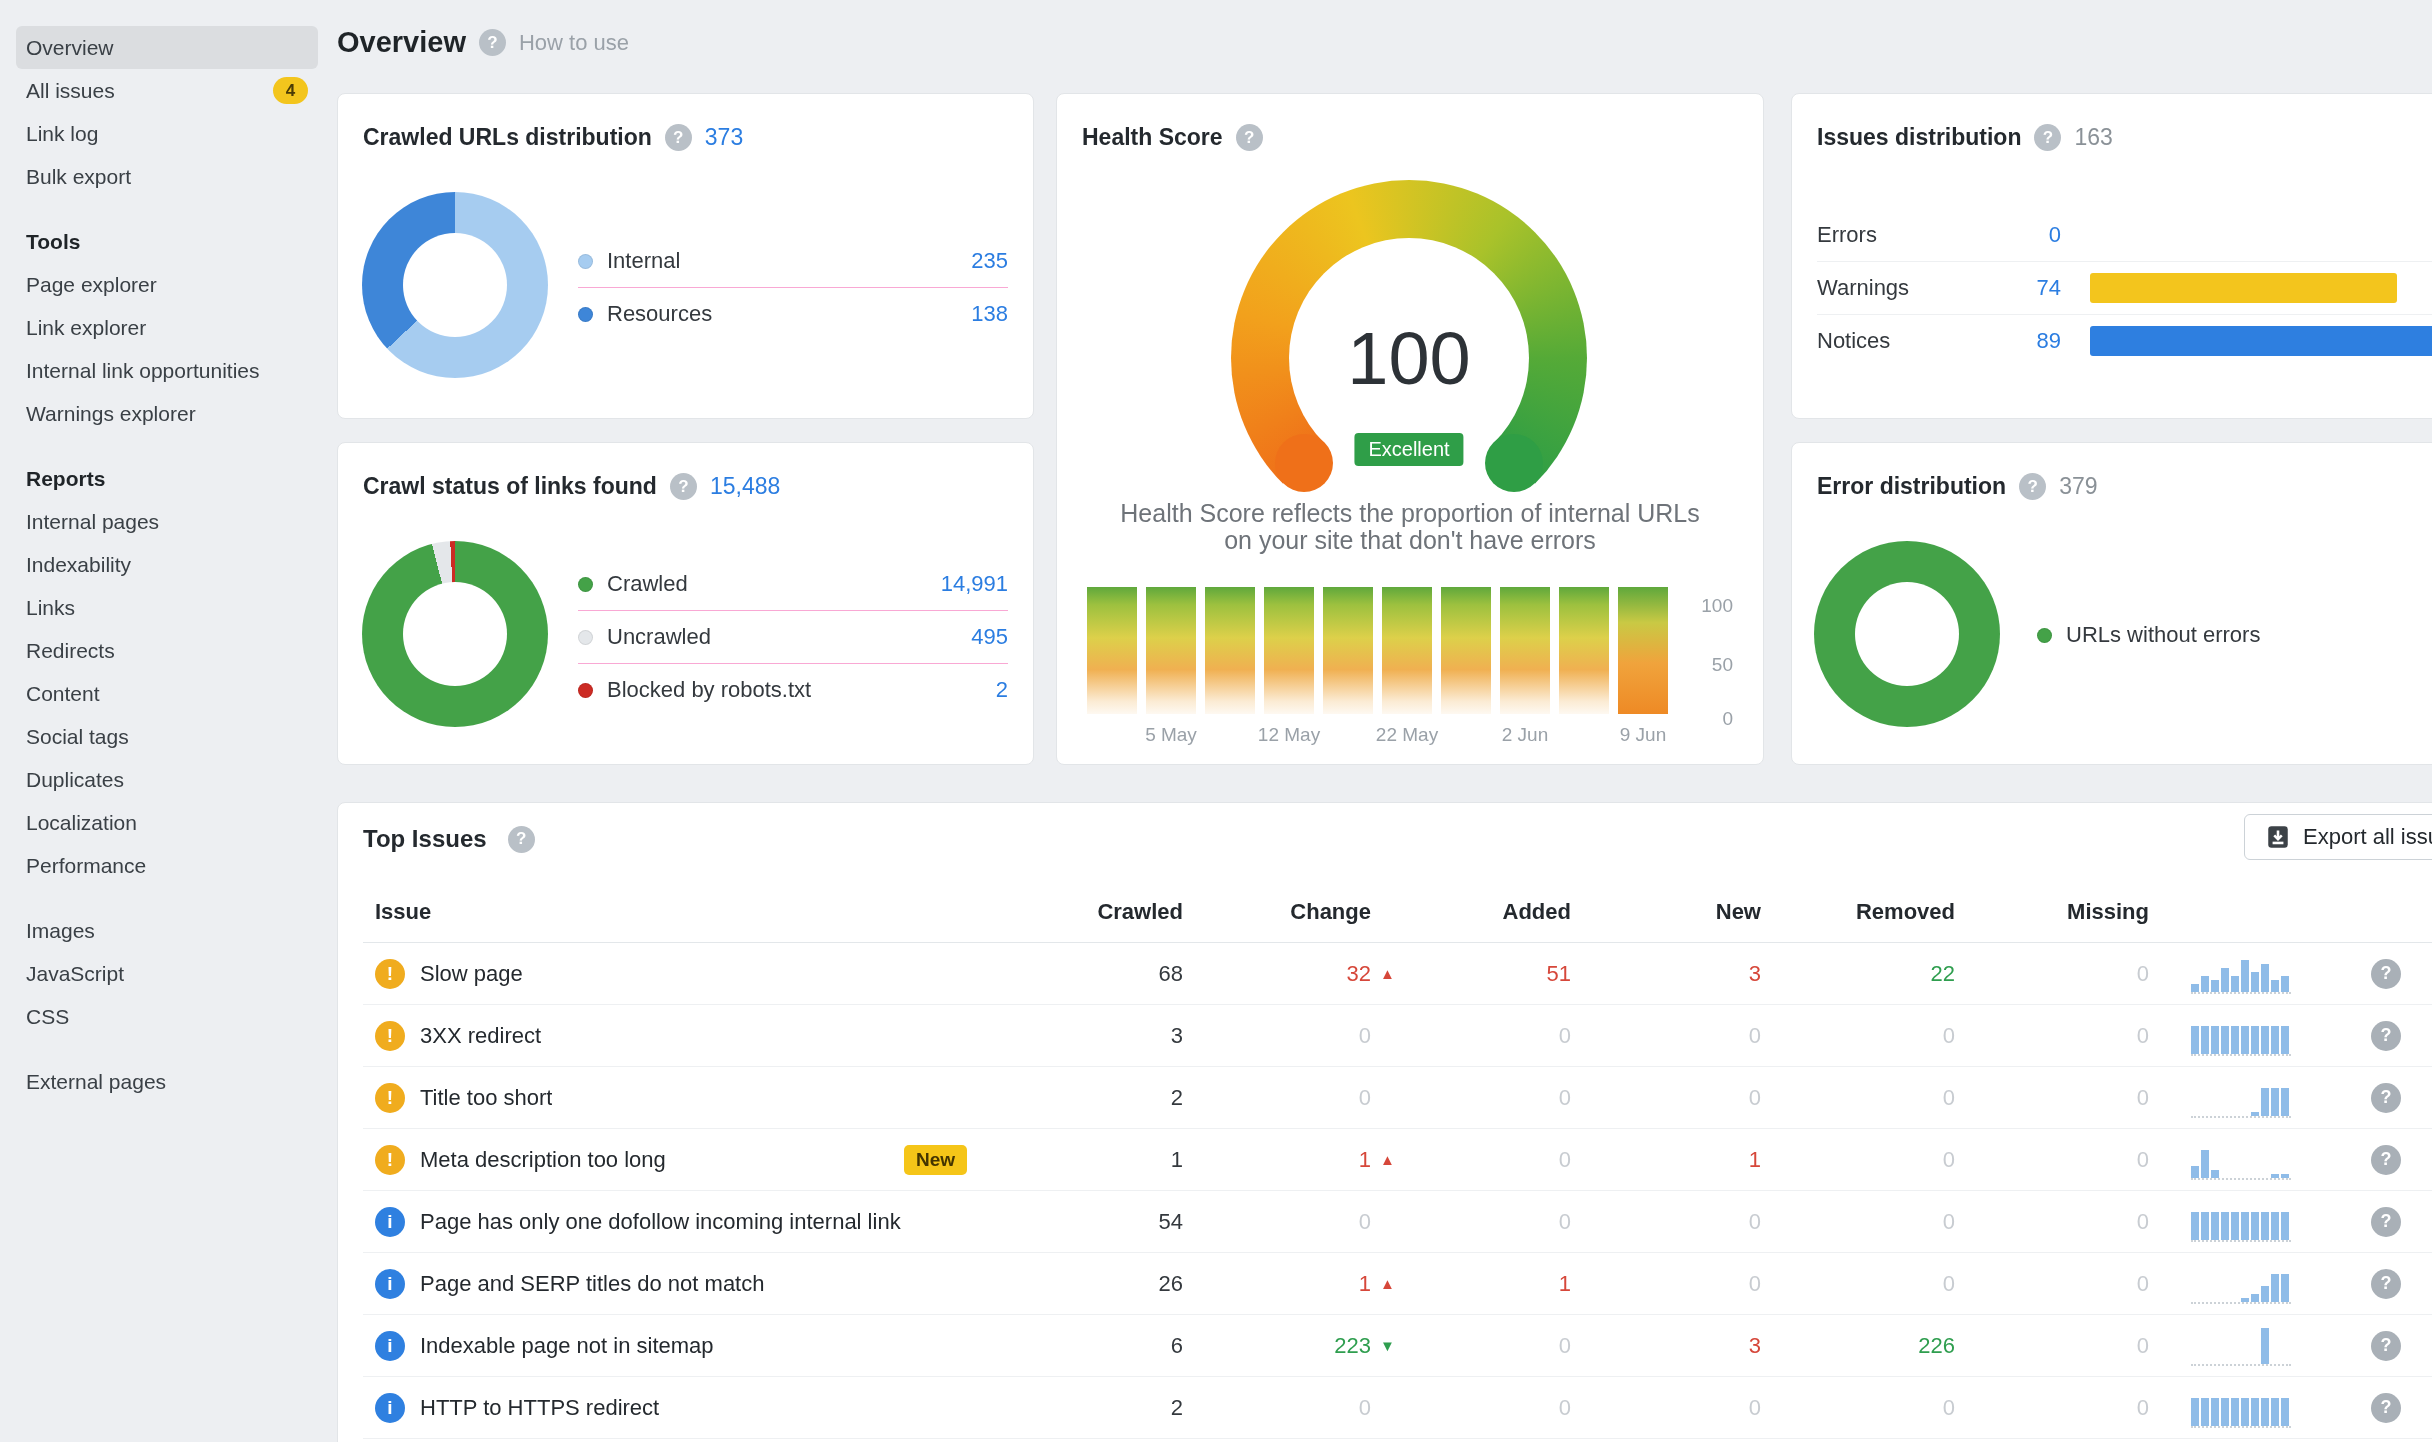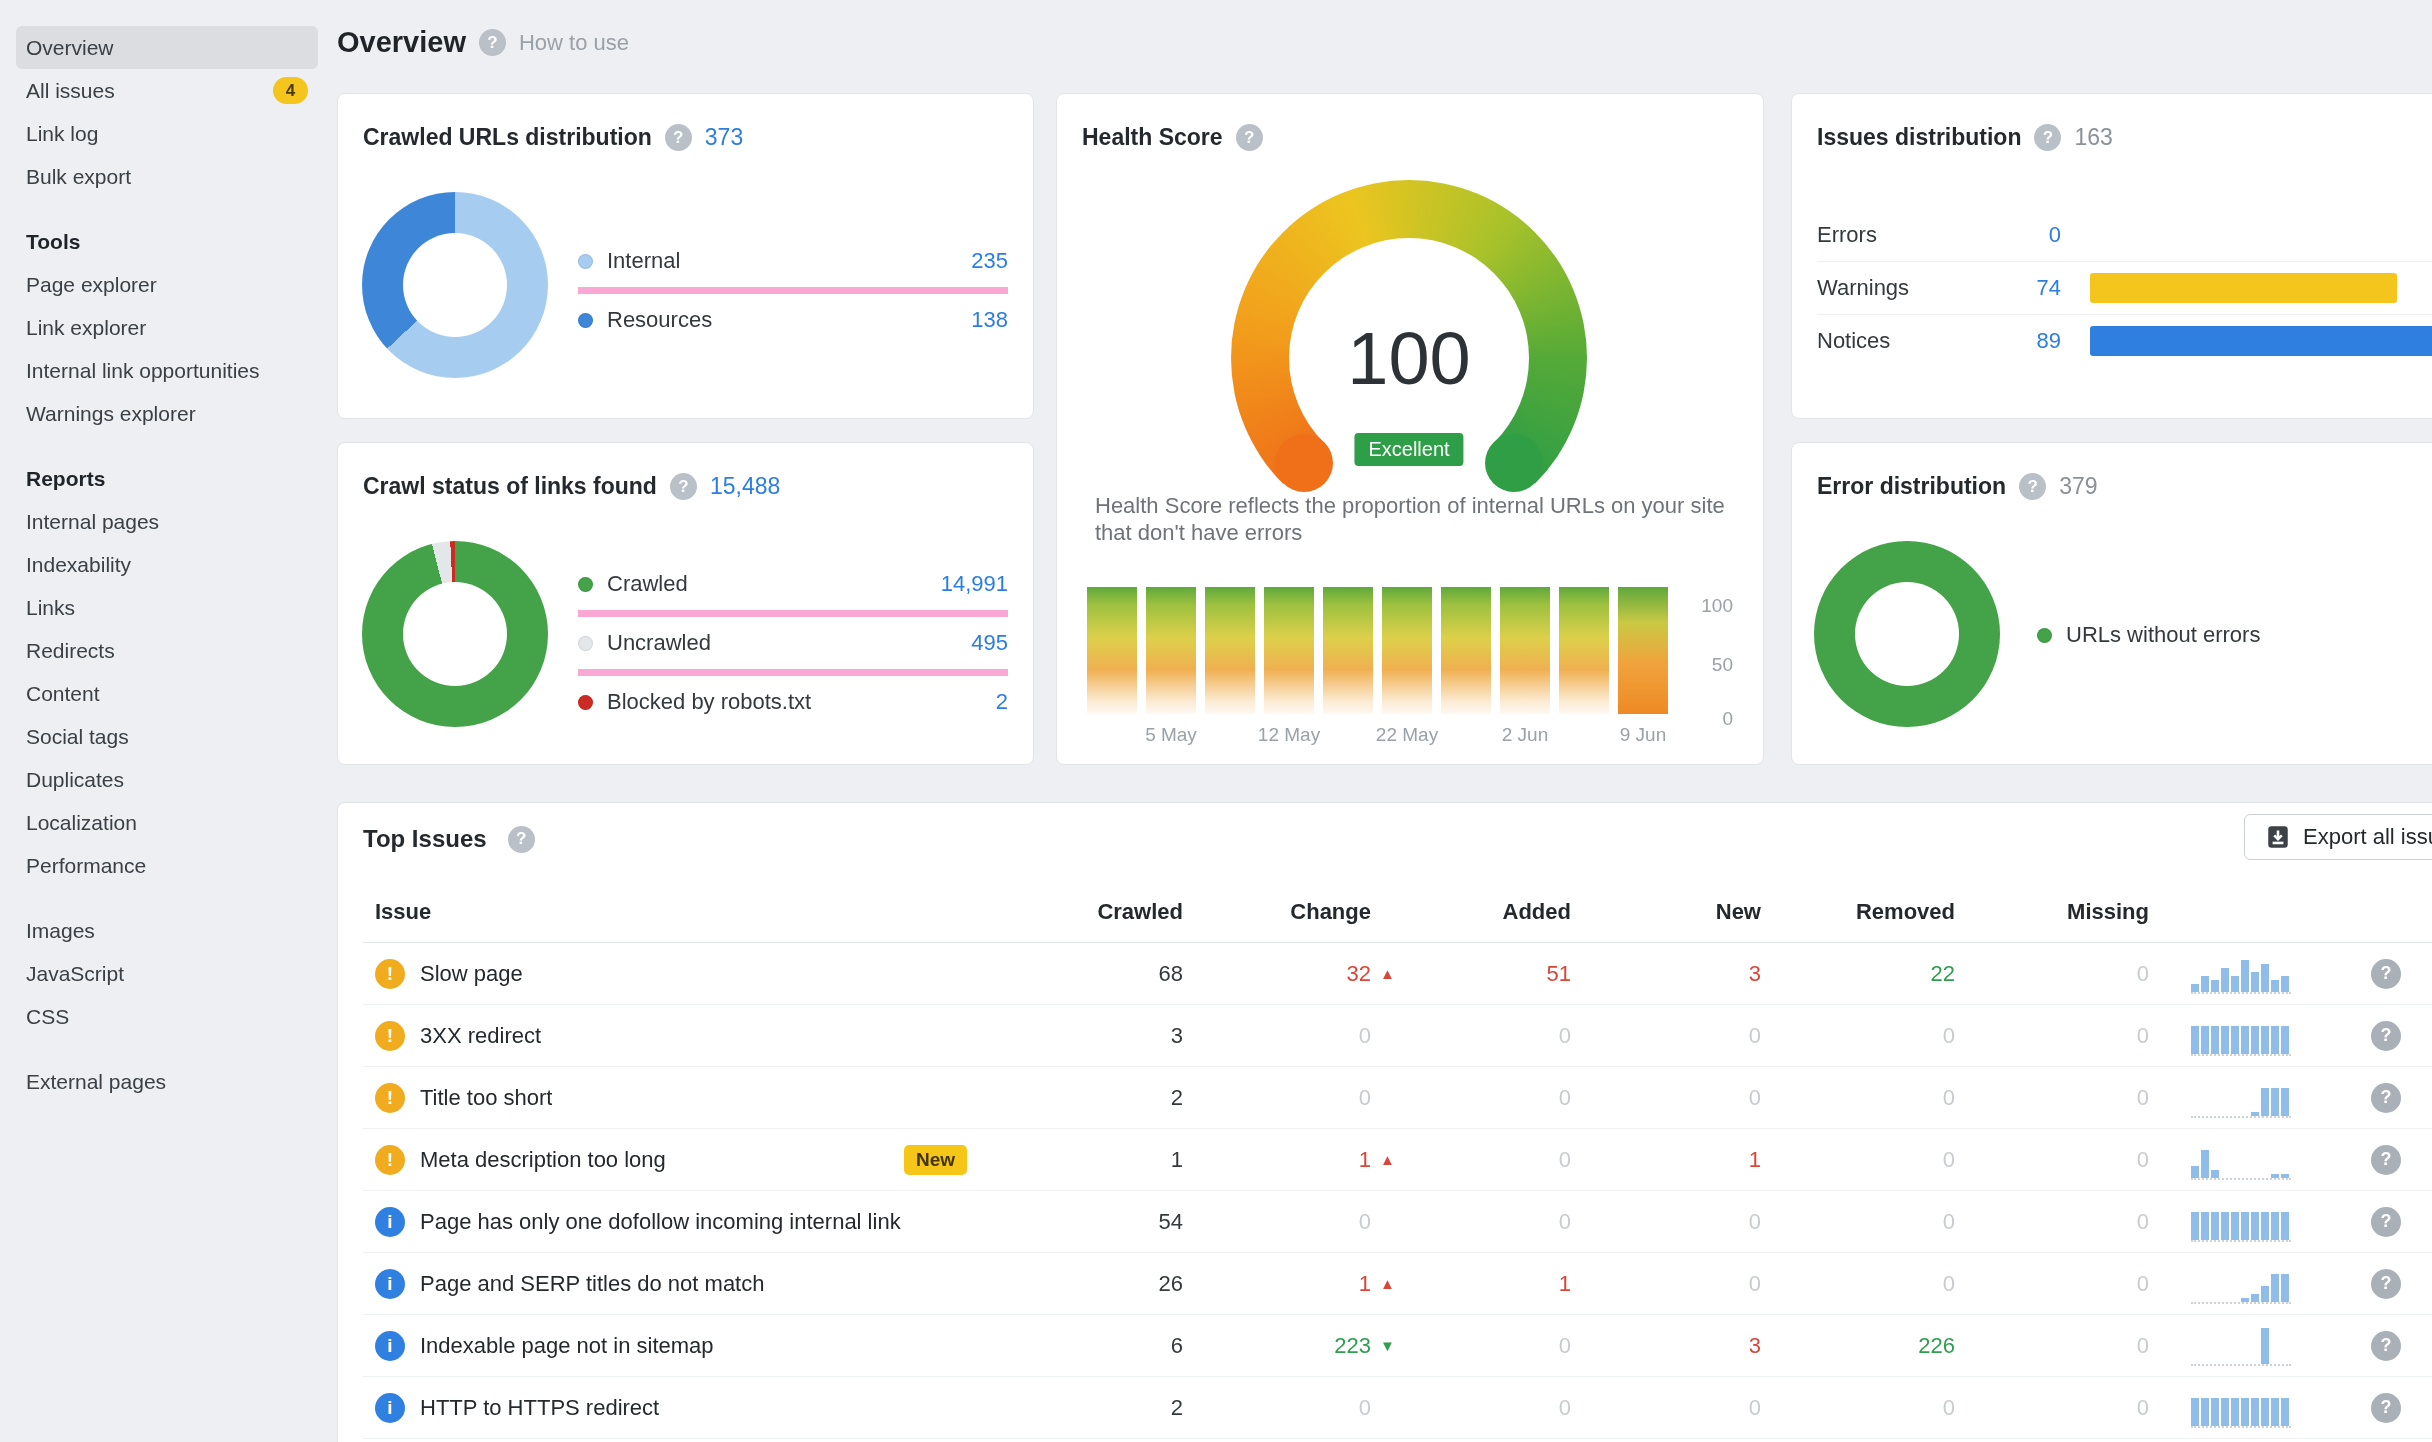--- a/index.html
+++ b/index.html
@@ -42,37 +42,37 @@
 
   
   .donut{position:absolute;left:24px;top:98px;width:186px;height:186px;border-radius:50%}
   .donut::after{content:"";position:absolute;inset:41px;border-radius:50%;background:#fff}
   #card-error .donut{left:22px}
   .legend{position:absolute;left:240px;right:25px}
   #legend-crawled{top:141px}
   #legend-status{top:115px}
   #legend-error{top:166px;left:245px}
   .legend-row{display:flex;align-items:center;height:52px}
-  .legend-row + .legend-row{border-top:7px solid #f9a8d4}
+  .legend-row + .legend-row{border-top:1px solid #f9a8d4}
   .dot{width:15px;height:15px;border-radius:50%;margin-right:14px;box-shadow:inset 0 0 0 1px rgba(0,0,0,.08);flex:none}
   .legend-label{font-size:22px;color:#34393e;white-space:nowrap}
   .legend-value{margin-left:auto;font-size:22px;color:#2b7de1;cursor:pointer}
 
   
   .gauge{position:absolute;left:174px;top:86px;width:356px;height:356px}
   .gauge-arc{position:absolute;inset:0;border-radius:50%;
     background:conic-gradient(from 225deg,#ef7019 0deg,#f2a11c 60deg,#ecc51f 115deg,#a9c22a 170deg,#55aa37 225deg,#2f9e45 270deg,transparent 270deg 360deg)}
   .gauge-arc::after{content:"";position:absolute;inset:58px;border-radius:50%;background:#fff}
   .gauge-cap{position:absolute;width:58px;height:58px;border-radius:50%}
   .cap-start{left:44px;top:254px;background:#ef7019}
   .cap-end{left:254px;top:254px;background:#2f9e45}
   .gauge-score{position:absolute;left:0;right:0;top:136px;text-align:center;font-size:74px;color:#2d3237}
   .gauge-badge{position:absolute;left:50%;transform:translateX(-50%);bottom:70px;background:#2f9e48;color:#fff;
                font-size:20px;padding:5px 14px;border-radius:4px}
-  .hs-desc{position:absolute;left:34px;right:34px;top:394px;margin:4px;text-align:left;font-size:22px;line-height:27px;color:#6e7379}
+  .hs-desc{position:absolute;left:34px;right:34px;top:394px;margin:12px;text-align:center;font-size:25px;line-height:27px;color:#6e7379}
   .hs-chart{position:absolute;left:30px;top:493px;width:581px;height:127px;display:flex;gap:9px;align-items:flex-end}
   .hs-bar{width:50px;flex:none;
     background:linear-gradient(180deg,#5fa83c 0%,#9dc13f 14%,#ddd04a 40%,#f0b051 65%,rgba(240,176,81,.25) 90%,rgba(240,176,81,.08) 100%)}
   .hs-bar.last{background:linear-gradient(180deg,#5fa83c 0%,#c9c944 28%,#f0a33c 60%,#ee8a25 100%)}
   .hs-xlabels{position:absolute;left:30px;top:630px;width:581px;height:24px}
   .hs-xlabels span{position:absolute;width:120px;text-align:center;font-size:19px;color:#9aa1a8}
   .hs-xlabels span:nth-child(1){left:24px}
   .hs-xlabels span:nth-child(2){left:142px}
   .hs-xlabels span:nth-child(3){left:260px}
   .hs-xlabels span:nth-child(4){left:378px}

